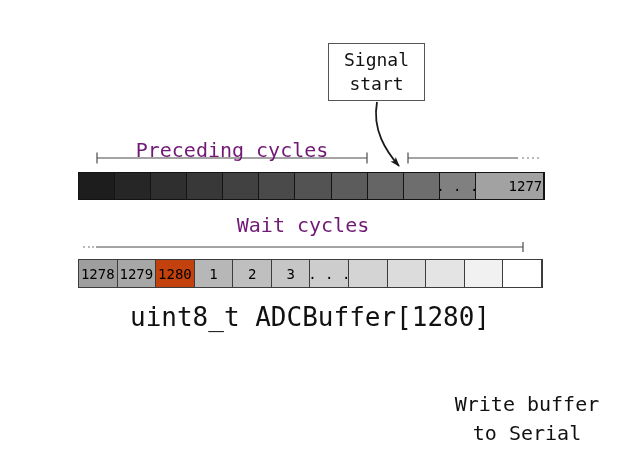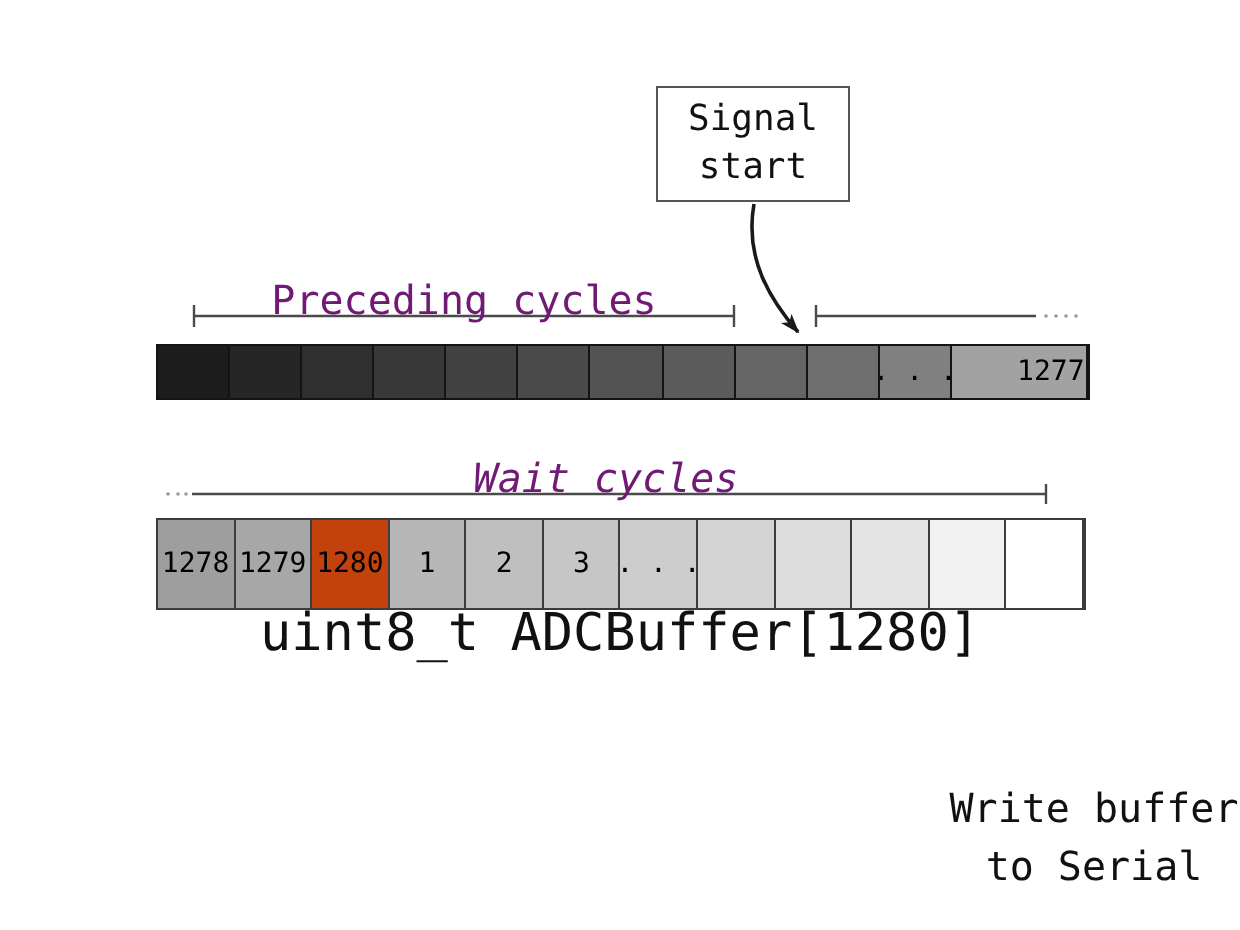--- a/index.html
+++ b/index.html
@@ -21,30 +21,30 @@
   }
   .buffer-row{
     position:absolute;display:flex;box-sizing:border-box;background:#fff;
   }
   .buffer-row .cell{
     flex:1 1 0;display:flex;align-items:center;justify-content:center;
     font-size:14px;white-space:nowrap;overflow:hidden;color:#000;
   }
   #row1{left:78px;top:172px;width:467px;height:28px;border:1.5px solid #141414;}
   #row1 .cell{border-right:1.5px solid #141414;}
-  #row2{left:78px;top:259px;width:465px;height:46px;border:1.6px solid #3c3c3c;font-size:14.5px;}
+  #row2{left:78px;top:259px;width:465px;height:29px;border:1.6px solid #3c3c3c;font-size:14.5px;}
   #row2 .cell{border-right:1.6px solid #3c3c3c;}
   .buffer-row .cell:last-child{border-right:none;}
   .code-label{
     position:absolute;left:310px;top:302px;transform:translateX(-50%);
     font-size:26px;white-space:nowrap;color:#111;
   }
   .write-label{
     position:absolute;left:527px;top:390px;transform:translateX(-50%);
-    font-size:20px;line-height:29px;text-align:center;white-space:nowrap;color:#111;margin-left:20px;
+    font-size:20px;line-height:29px;text-align:center;white-space:nowrap;color:#111;
   }
 </style>
 </head>
 <body>
 
 <div class="canvas">
 
   <svg class="layer" width="620" height="465" viewBox="0 0 620 465">
     <defs>
       <marker id="ah" markerWidth="12" markerHeight="10" refX="9" refY="3.5" orient="auto" markerUnits="userSpaceOnUse">
@@ -82,21 +82,21 @@
     </g>
   </svg>
 
   <div class="signal-box">
     <span>Signal</span>
     <span>start</span>
   </div>
 
   <div class="dim-label" style="left:232px;top:140px;">Preceding cycles</div>
 
-  <div class="dim-label" style="left:303px;top:229px;font-style:italic;">Wait cycles</div>
+  <div class="dim-label" style="left:303px;top:215px;">Wait cycles</div>
 
   <div class="buffer-row" id="row1">
       <div class="cell" style="background: rgb(29, 29, 29);"></div>
       <div class="cell" style="background: rgb(38, 38, 38);"></div>
       <div class="cell" style="background: rgb(47, 47, 47);"></div>
       <div class="cell" style="background: rgb(56, 56, 56);"></div>
       <div class="cell" style="background: rgb(65, 65, 65);"></div>
       <div class="cell" style="background: rgb(74, 74, 74);"></div>
       <div class="cell" style="background: rgb(83, 83, 83);"></div>
       <div class="cell" style="background: rgb(92, 92, 92);"></div>

